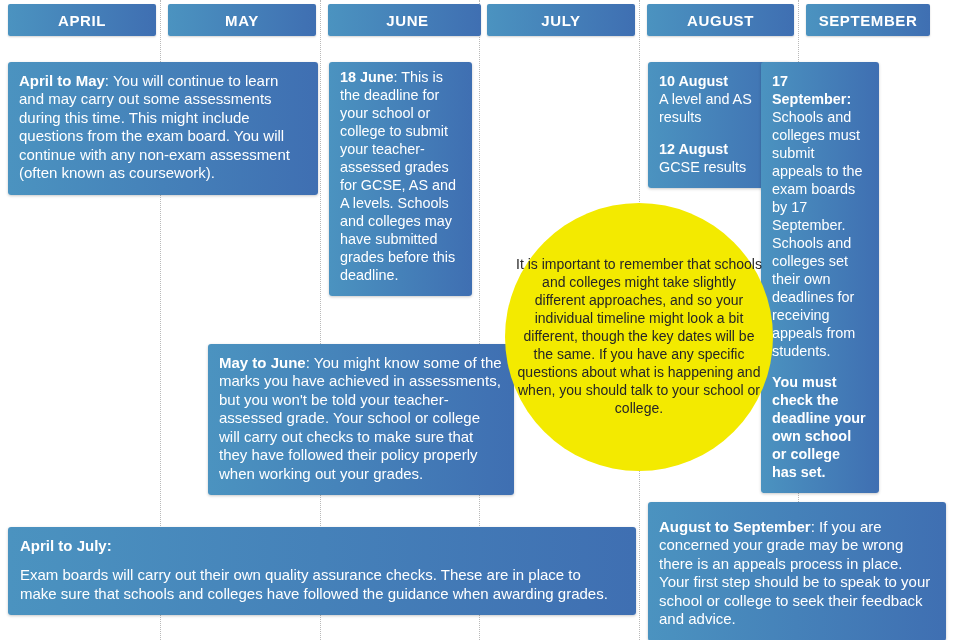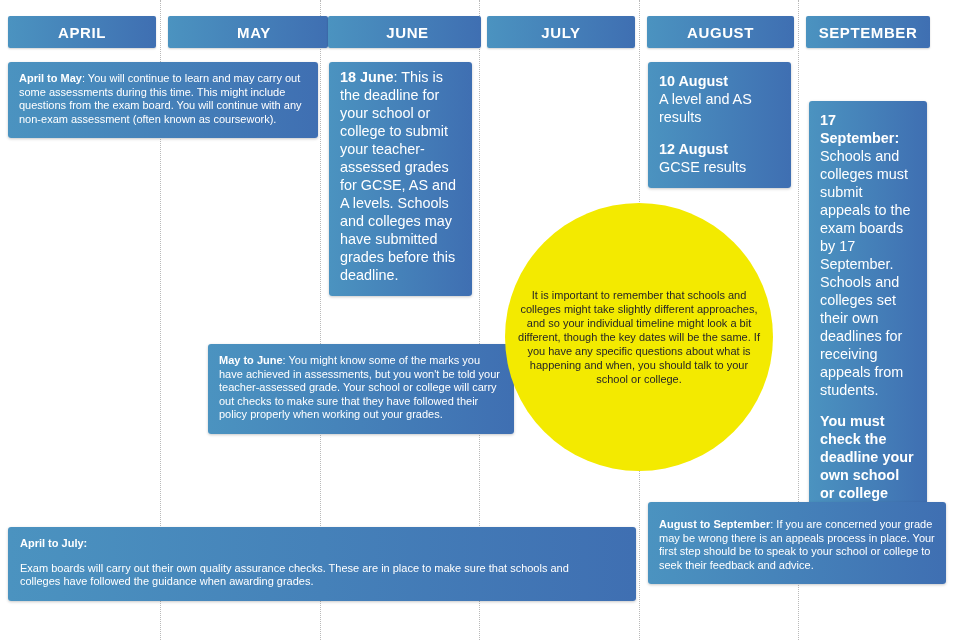--- a/index.html
+++ b/index.html
@@ -29,21 +29,21 @@
     top: 0;
     width: 1px;
     height: 640px;
     border-left: 1px dotted #b9b9b9;
     z-index: 1;
   }
 
   
   .month-header {
     position: absolute;
-    top: 16px;
+    top: 4px;
     height: 32px;
     border-radius: 2px;
     background: linear-gradient(to right, #4b93c0 0%, #3f6fb2 100%);
     box-shadow: 0 1px 2px rgba(0,0,0,0.18);
     display: flex;
     align-items: center;
     justify-content: center;
     z-index: 3;
   }
   .month-header span {
@@ -60,36 +60,36 @@
     border-radius: 3px;
     background: linear-gradient(to right, #4b93c0 0%, #3f6fb2 100%);
     box-shadow: 0 1px 3px rgba(0,0,0,0.22);
     color: #ffffff;
     box-sizing: border-box;
     z-index: 3;
   }
   .card p {
     margin: 0;
     color: #ffffff;
-    font-size: 11px;
+    font-size: 15px;
     line-height: 1.23;
   }
   .card p + p {
     margin-top: 12px;
   }
   .card b,
   .card .lead {
     font-weight: bold;
   }
 
   
   #card-april-may   { left: 8px;   top: 62px;  width: 310px; padding: 10px 11px 12px 11px; }
   #card-june        { left: 329px; top: 62px;  width: 143px; padding: 6px 11px 12px 11px; }
   #card-august      { left: 648px; top: 62px;  width: 143px; padding: 10px 11px 12px 11px; }
-  #card-september   { left: 809px; top: 62px;  width: 118px; padding: 10px 11px 12px 11px; margin-top: 39px; }
+  #card-september   { left: 761px; top: 62px;  width: 118px; padding: 10px 11px 12px 11px; }
   #card-may-june    { left: 168px; top: 344px; width: 306px; padding: 10px 11px 12px 11px; margin-left: 40px; }
   #card-april-july  { left: 8px;   top: 527px; width: 628px; padding: 10px 24px 12px 12px; }
   #card-aug-sept    { left: 648px; top: 502px; width: 298px; padding: 16px 11px 12px 11px; }
 
   #card-june p,
   #card-september p,
   #card-august p { font-size: 14.4px; line-height: 1.25; }
 
   #card-august p + p { margin-top: 14px; }
   #card-september p + p { margin-top: 13px; }
@@ -106,39 +106,39 @@
     background: #f3ea00;
     display: flex;
     align-items: center;
     justify-content: center;
     z-index: 4;
   }
   #note-circle .note-text {
     width: 246px;
     text-align: center;
     color: #262626;
-    font-size: 11px;
+    font-size: 14px;
     line-height: 1.28;
   }
 </style>
 </head>
 <body>
 
 <div id="timeline-root">
 
   <div class="divider" style="left:160px;"></div>
   <div class="divider" style="left:320px;"></div>
   <div class="divider" style="left:479px;"></div>
   <div class="divider" style="left:639px;"></div>
   <div class="divider" style="left:798px;"></div>
 
   <div class="month-header" style="left:8px;   width:148px;">
     <span>APRIL</span>
   </div>
-  <div class="month-header" style="left:168px; width:148px;padding-left:12px;">
+  <div class="month-header" style="left:168px; width:148px;">
     <span>MAY</span>
   </div>
   <div class="month-header" style="left:328px; width:147px;padding-left:6px;">
     <span>JUNE</span>
   </div>
   <div class="month-header" style="left:487px; width:148px;">
     <span>JULY</span>
   </div>
   <div class="month-header" style="left:647px; width:147px;">
     <span>AUGUST</span>

